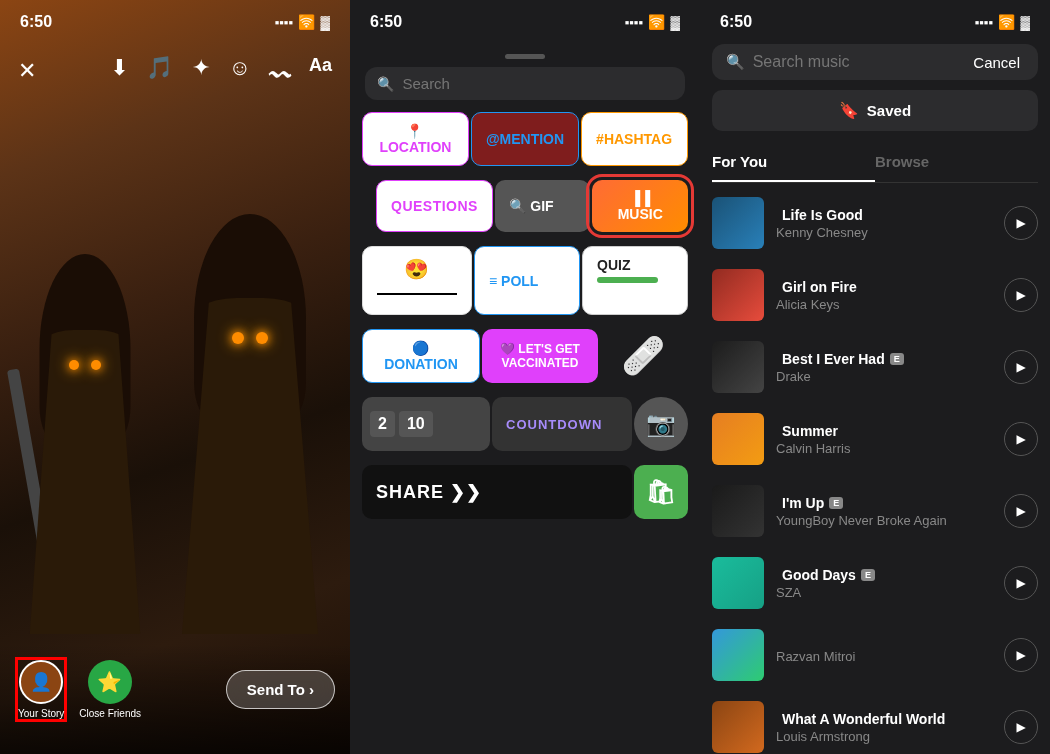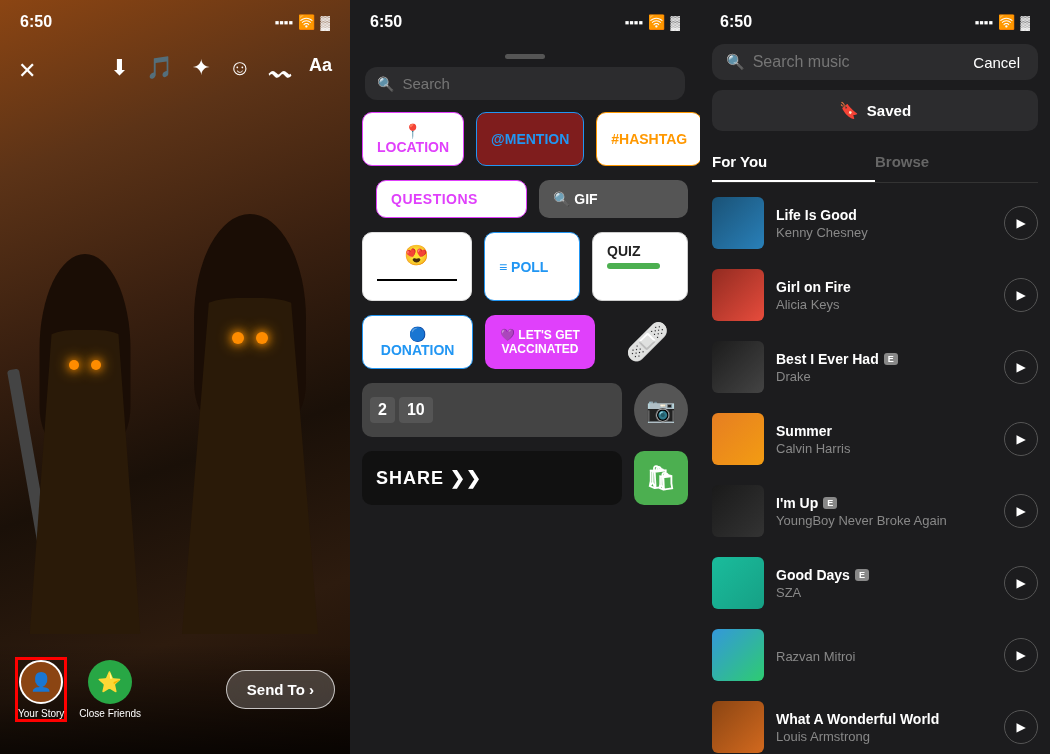--- a/index.html
+++ b/index.html
@@ -256,21 +256,21 @@
     .sticker-grid {
       flex: 1;
       overflow-y: auto;
       padding: 0 12px;
       display: flex;
       flex-direction: column;
       gap: 14px;
     }
     .sticker-row {
       display: flex;
-      gap: 12px;
+      gap: 2px;
       justify-content: space-between;
     }
     .sticker-btn {
       border-radius: 10px;
       padding: 10px 14px;
       font-size: 14px;
       font-weight: 700;
       cursor: pointer;
       border: none;
       display: flex;
@@ -553,20 +553,21 @@
     .music-info {
       flex: 1;
     }
     .music-title {
       color: #fff;
       font-size: 14px;
       font-weight: 600;
       display: flex;
       align-items: center;
       gap: 5px;
+      margin-left: 6px;
     }
     .music-artist {
       color: #888;
       font-size: 13px;
       margin-top: 2px;
     }
     .explicit-badge {
       background: #888;
       color: #fff;
       font-size: 9px;
@@ -689,20 +690,24 @@
 
     <div class="sticker-row">
       <button class="sticker-btn sticker-location">📍 LOCATION</button>
       <button class="sticker-btn sticker-mention">@MENTION</button>
       <button class="sticker-btn sticker-hashtag">#HASHTAG</button>
     </div>
 
     <div class="sticker-row">
       <button class="sticker-btn sticker-questions">QUESTIONS</button>
       <button class="sticker-btn sticker-gif">🔍 GIF</button>
+      <button class="sticker-btn sticker-music" style="position:relative;">
+        <div class="music-circle-highlight"></div>
+        ▐▐ MUSIC
+      </button>
     </div>
 
     <div class="sticker-row">
       <button class="sticker-btn sticker-emoji">😍 ————</button>
       <button class="sticker-btn sticker-poll">≡ POLL</button>
       <button class="sticker-btn sticker-quiz">
         QUIZ
         <div class="quiz-bar"></div>
       </button>
     </div>
@@ -711,20 +716,21 @@
       <button class="sticker-btn sticker-donation">🔵 DONATION</button>
       <button class="sticker-btn sticker-vaccinated">💜 LET'S GET VACCINATED</button>
       <div class="sticker-vaccine-art">🩹</div>
     </div>
 
     <div class="sticker-row">
       <button class="sticker-btn sticker-timer">
         <span class="timer-digit">2</span>
         <span class="timer-digit">10</span>
       </button>
+      <button class="sticker-btn sticker-countdown">COUNTDOWN</button>
       <button class="sticker-btn sticker-camera">📷</button>
     </div>
 
     <div class="sticker-row">
       <button class="sticker-btn sticker-share" style="flex:2;height:54px;">SHARE ❯❯</button>
       <button class="sticker-btn sticker-bag">🛍</button>
     </div>
   </div>
 </div>
 

